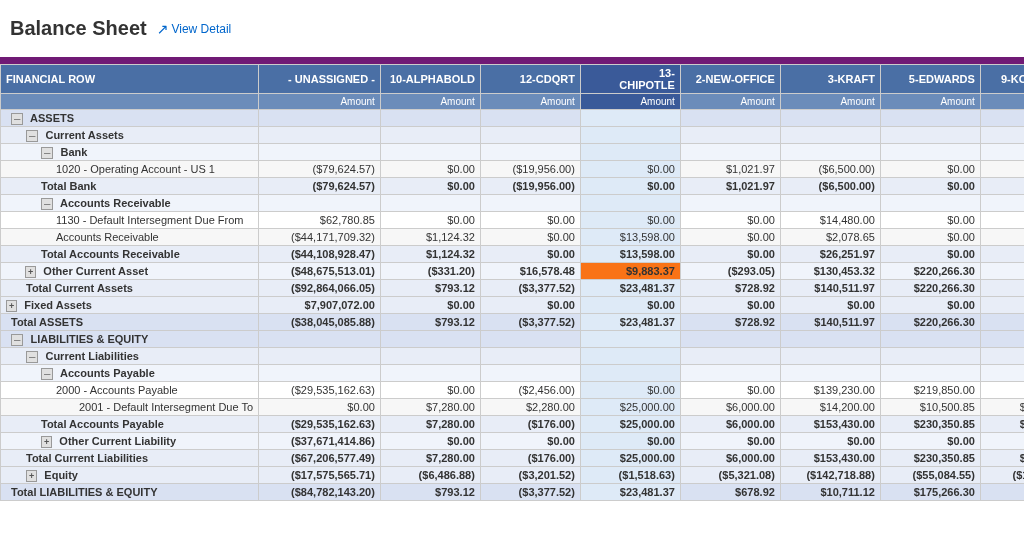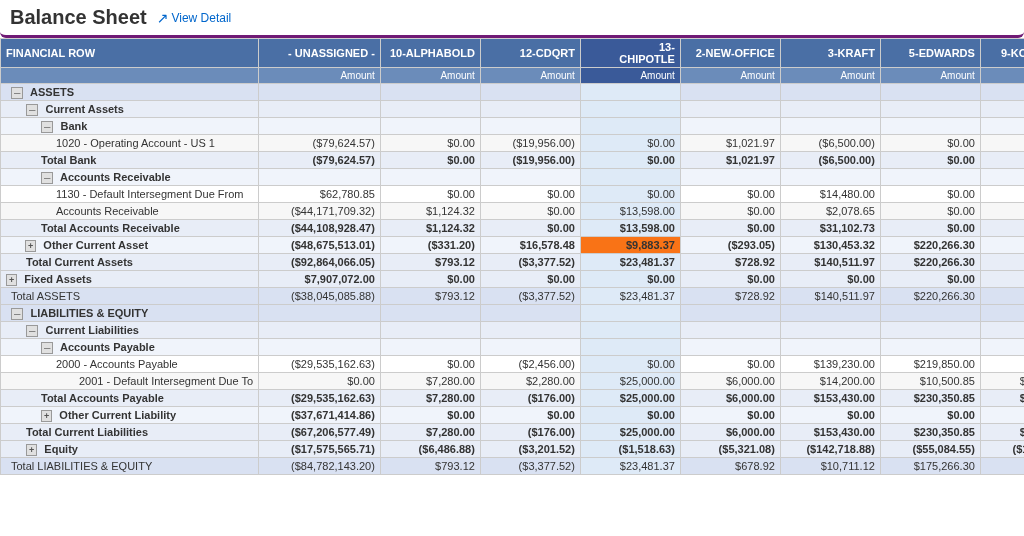--- a/index.html
+++ b/index.html
@@ -1,18 +1,18 @@
 <!DOCTYPE html>
 <html><head>
   <meta charset="utf-8">
   <style>
     * { box-sizing: border-box; margin: 0; padding: 0; }
     body { font-family: Arial, sans-serif; font-size: 11px; background: #fff; color: #333; }
     
-    .header { display: flex; align-items: center; padding: 6px 10px; background: #fff; border-bottom: 3px solid #701a75; border-radius: 6px; }
+    .header { display: flex; align-items: center; padding: 17px 10px; background: #fff; border-bottom: 7px solid #701a75; }
     .header h1 { font-size: 20px; font-weight: bold; color: #333; margin-right: 10px; }
     .view-detail { color: #0066cc; text-decoration: none; font-size: 12px; display: flex; align-items: center; gap: 3px; }
     .view-detail-icon { font-size: 14px; }
 
     .table-container { overflow-x: auto; padding: 0; }
     
     table { border-collapse: collapse; width: 100%; font-size: 11px; }
     
     th, td { border: 1px solid #ccc; padding: 2px 5px; white-space: nowrap; }
     
@@ -24,21 +24,21 @@
     .col-amount { min-width: 100px; text-align: right; }
 
     tr.data-row td { background: #fff; margin-top: 44px; }
     tr.data-row:nth-child(even) td { background: #f7f7f7; }
     
     
     tr.section-main td { background: #d9e1f2; font-weight: bold; }
     tr.section-sub td { background: #e8edf7; font-weight: bold; }
     tr.section-sub2 td { background: #f0f4fb; font-weight: bold; padding-left: 32px; }
     tr.total-row td { background: #e8edf7; font-weight: bold; }
-    tr.total-main td { background: #d9e1f2; font-weight: normal; }
+    tr.total-main td { background: #d9e1f2; font-weight: bold; }
     
     .expand-icon { margin-right: 4px; font-size: 10px; color: #555; }
     
     td.right { text-align: right; }
     thead th.col-13chipotle-h { background-color: #3a5a99; }
   </style>
 </head>
 <body>
 
 <div class="header">
@@ -166,21 +166,21 @@
           <td class="right">$0.00</td>
           <td class="right">$0.00</td>
         </tr>
         <tr class="total-row">
           <td style="padding-left: 40px;">Total Accounts Receivable</td>
           <td class="right">($44,108,928.47)</td>
           <td class="right">$1,124.32</td>
           <td class="right">$0.00</td>
           <td class="right" style="background-color: rgb(222, 234, 247);">$13,598.00</td>
           <td class="right">$0.00</td>
-          <td class="right">$31,102.73</td>
+          <td class="right">$26,251.97</td>
           <td class="right">$0.00</td>
           <td class="right">$0.00</td>
         </tr>
         <tr class="section-sub2">
           <td style="padding-left: 24px;"><span class="expand-icon" style="cursor:pointer;border:1px solid #999;padding:0 2px;font-size:9px;background:#e0e0e0;">+</span> Other Current Asset</td>
           <td class="right">($48,675,513.01)</td>
           <td class="right">($331.20)</td>
           <td class="right">$16,578.48</td>
           <td class="right" style="background-color: #f97316;">$9,883.37</td>
           <td class="right">($293.05)</td>

